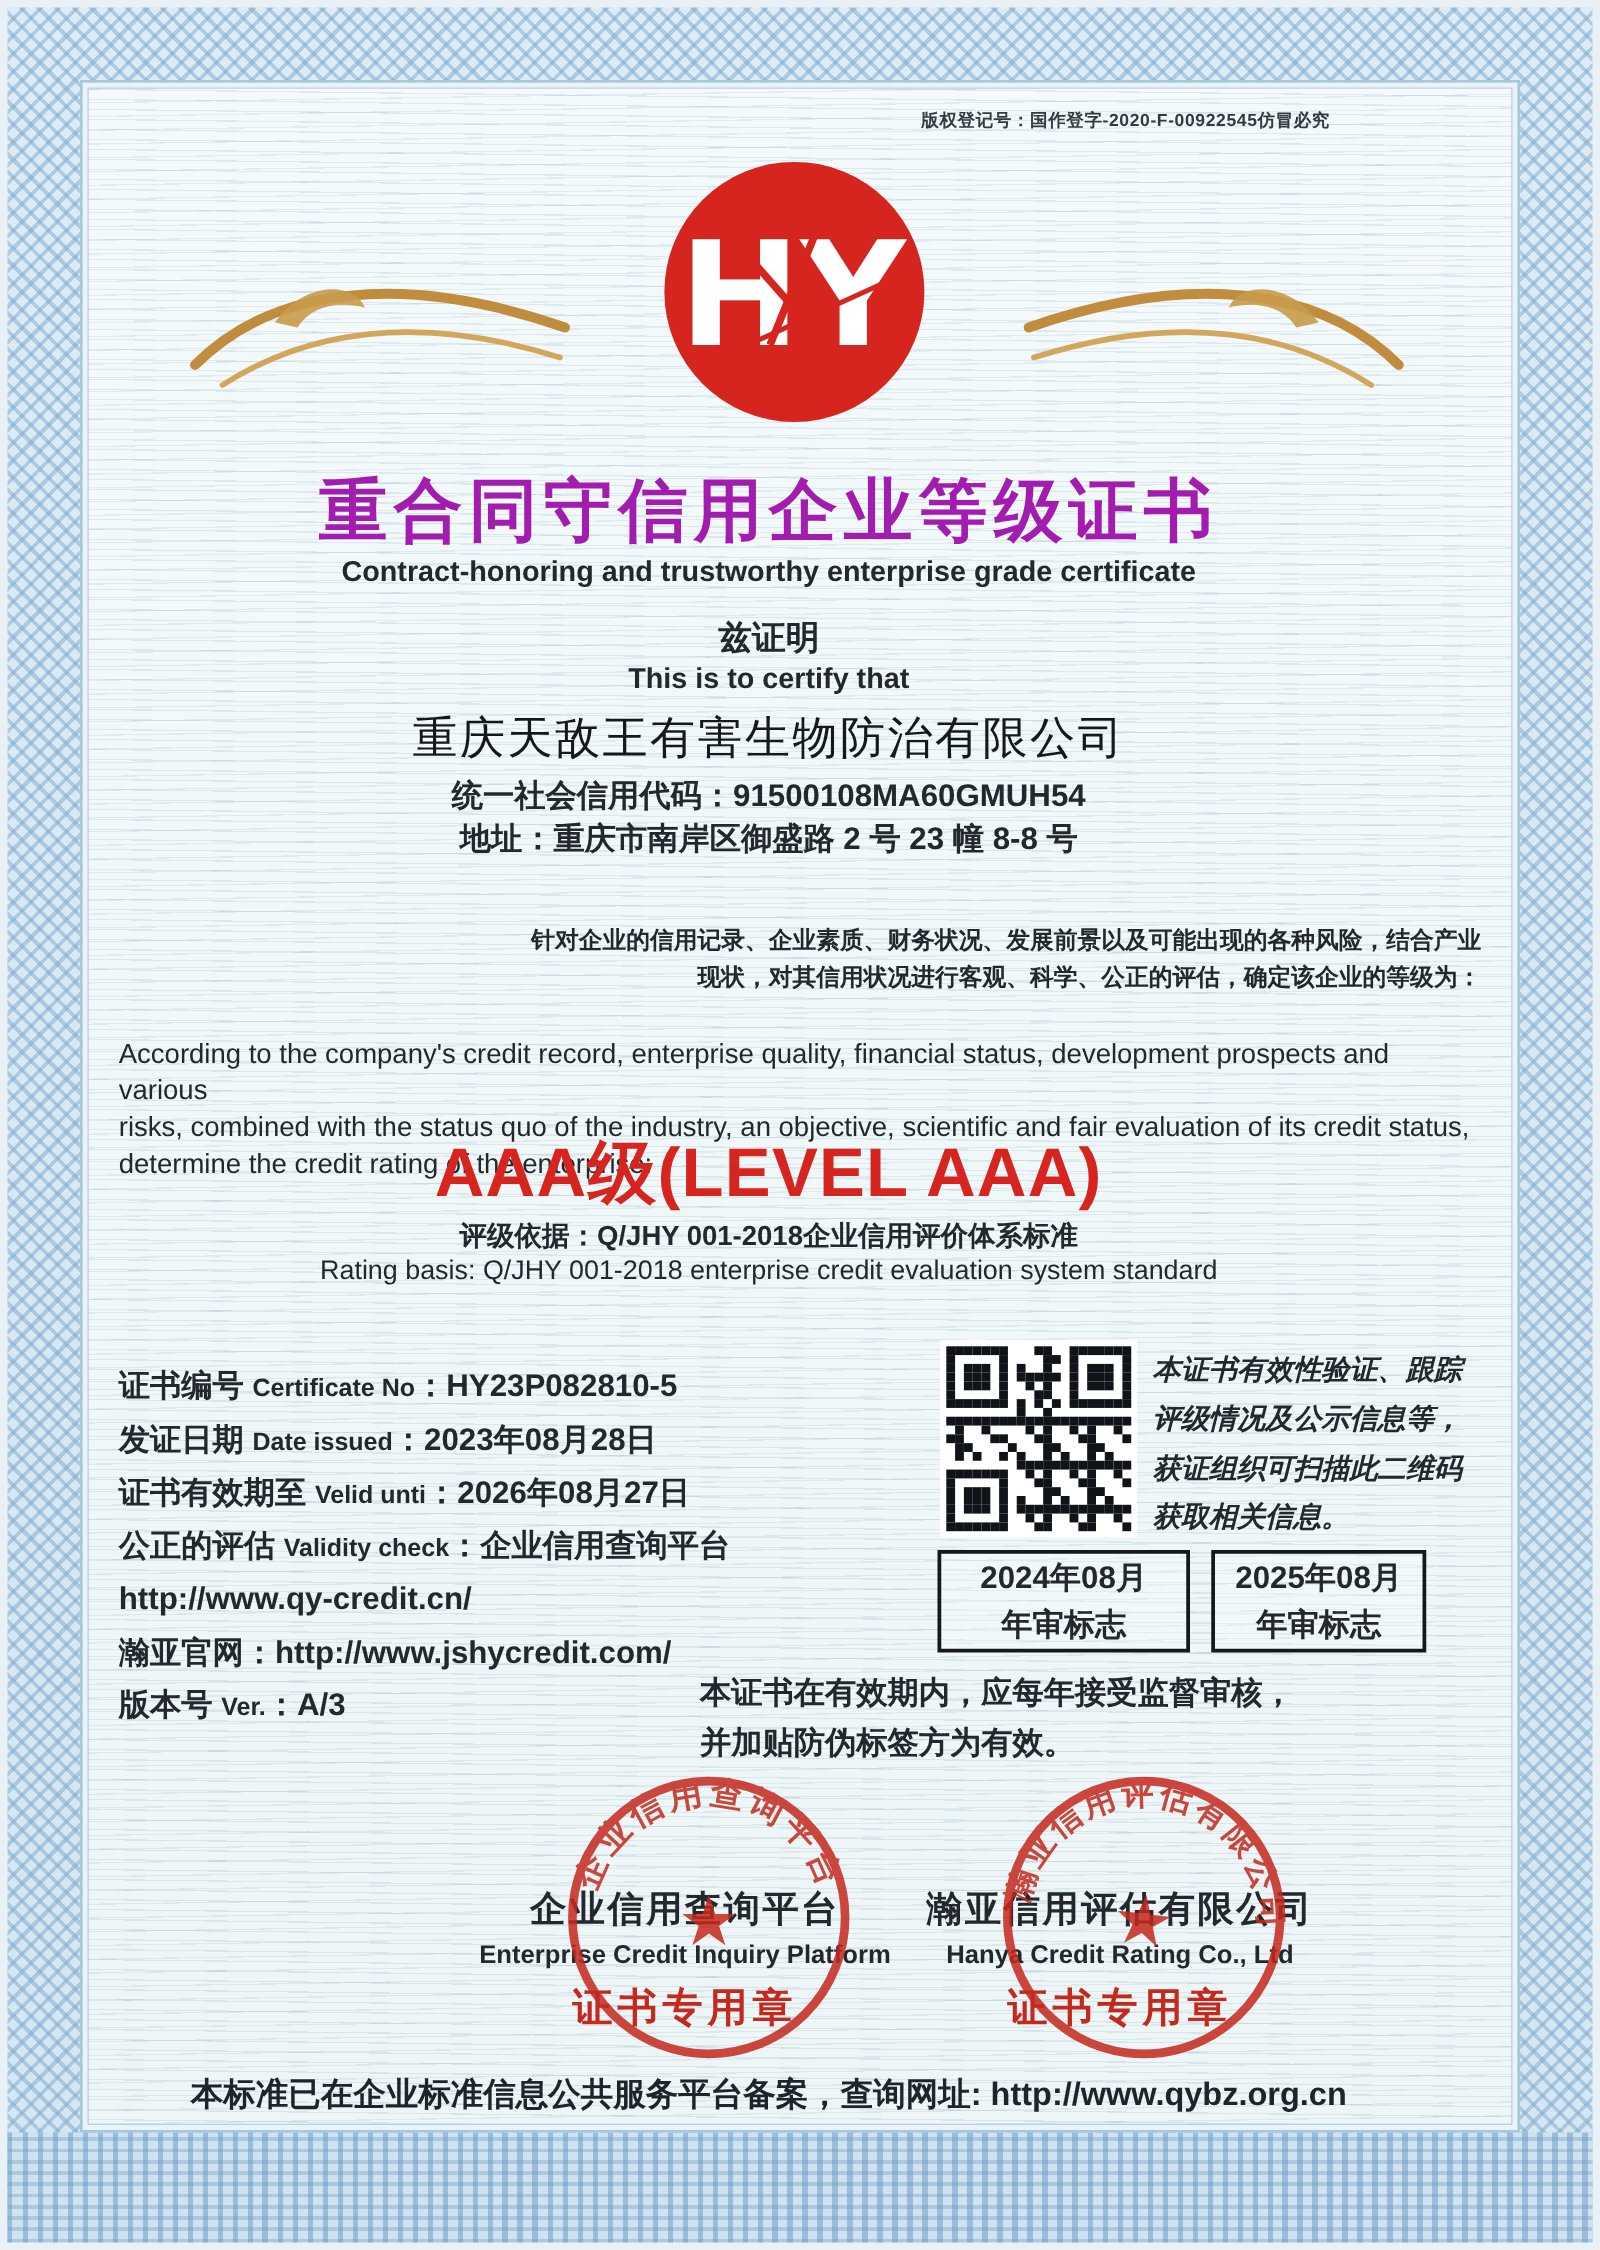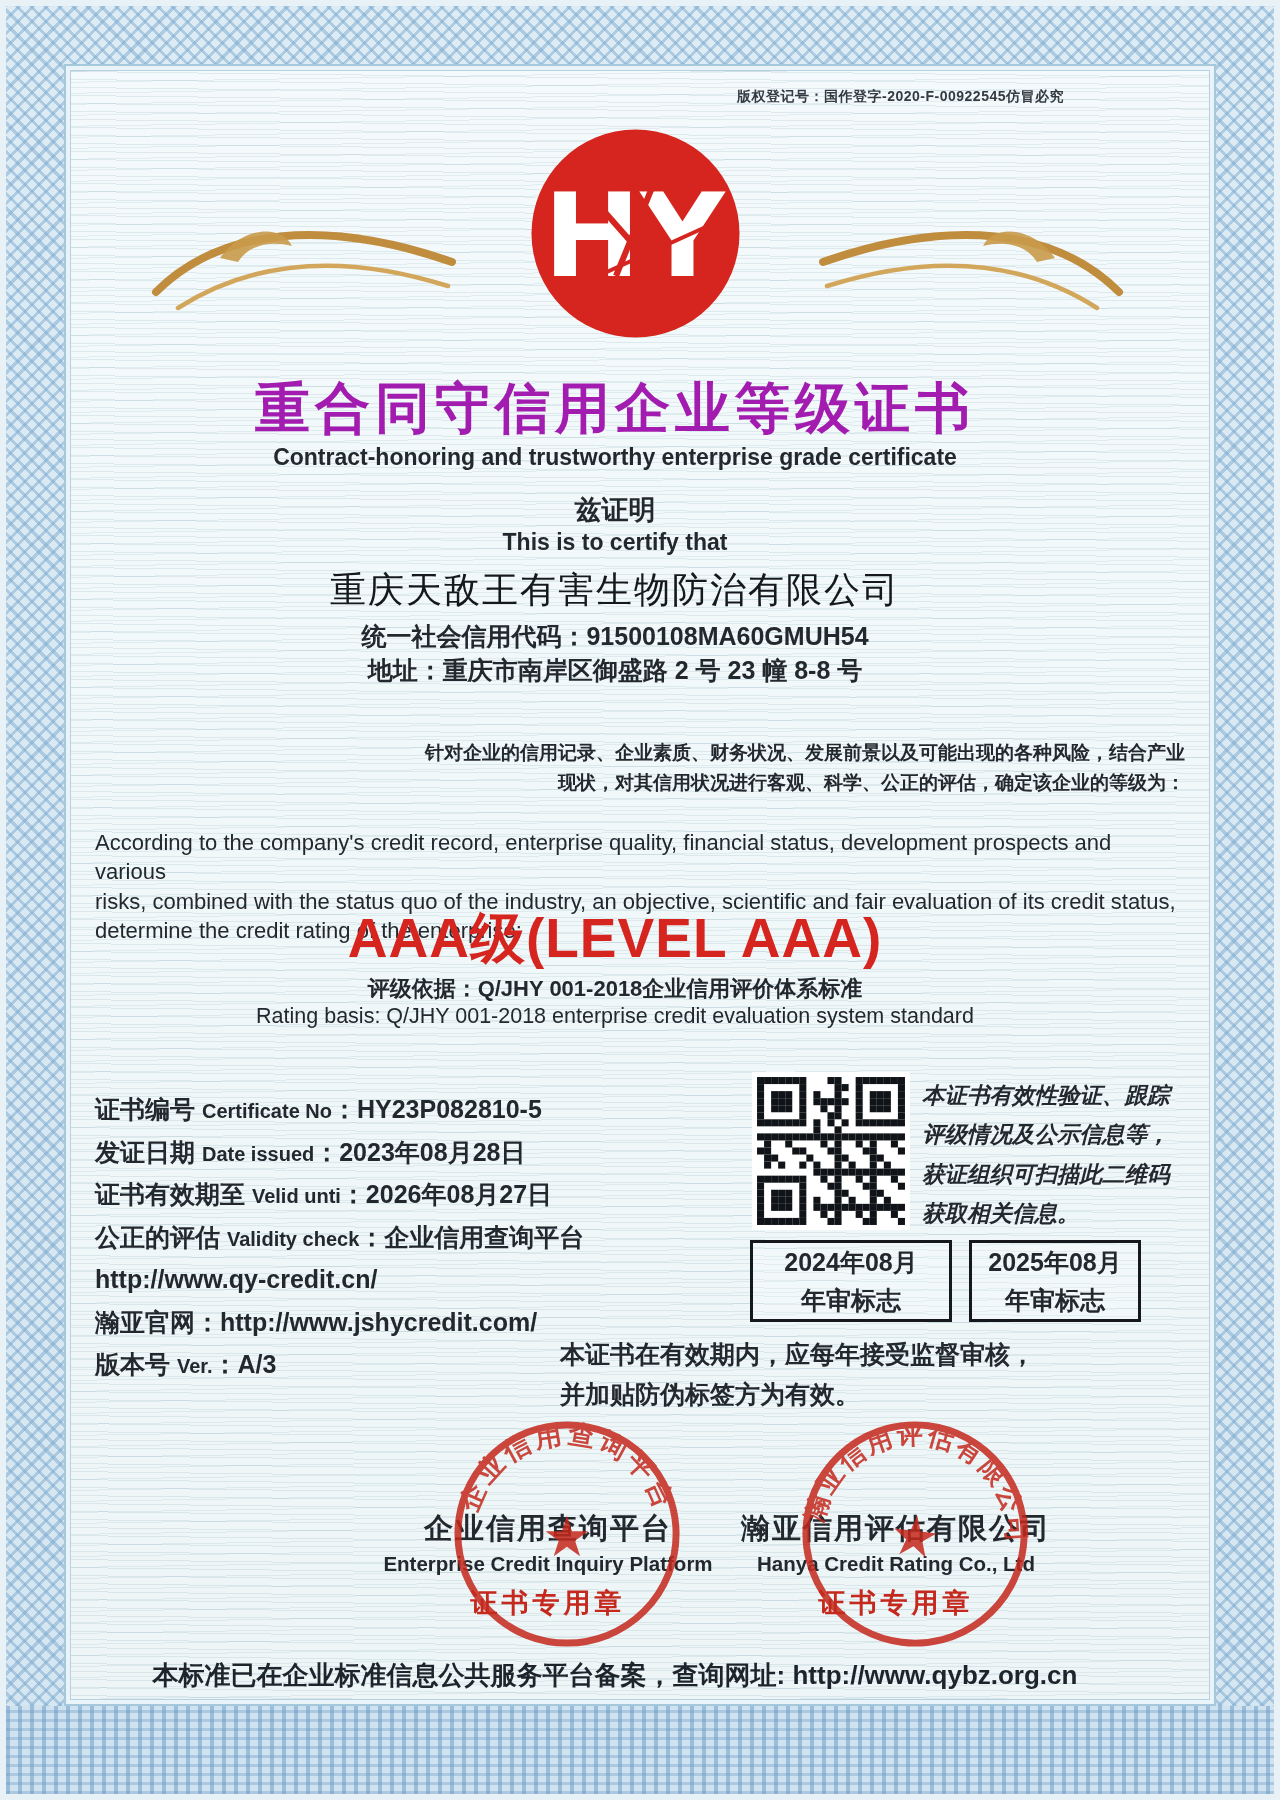--- a/index.html
+++ b/index.html
@@ -60,21 +60,21 @@
   .ybox{width:196px;height:76px;border:3px solid #15191d;display:flex;flex-direction:column;
         align-items:center;justify-content:flex-end;font-size:25px;font-weight:600;line-height:1.5;
         background:rgba(252,255,255,.25);}
   .ybox.narrow{width:166px;}
   .vnote{left:560px;right:146px;top:1334px;text-align:left;font-size:25px;font-weight:600;line-height:1.6;}
   .sign{position:absolute;width:360px;text-align:center;top:1512px;}
   .sign-a{left:368px;}
   .sign-b{left:716px;}
   .sign-cn{font-size:29px;font-weight:800;letter-spacing:2px;line-height:1.15;position:relative;z-index:1;}
   .sign-en{font-size:20.5px;font-weight:600;margin-top:7px;position:relative;z-index:1;}
-  .seal-label{font-size:27px;font-weight:700;color:#c5281c;letter-spacing:4px;margin-top:9px;position:relative;z-index:1;}
+  .seal-label{font-size:32px;font-weight:700;color:#c5281c;letter-spacing:4px;margin-top:9px;position:relative;z-index:1;}
   .seal{position:absolute;top:-97px;left:50%;margin-left:-100px;width:238px;height:238px;opacity:.85;z-index:2;pointer-events:none;}
   .seal.tilt{transform:rotate(7deg);}
   .footer{top:1658px;font-size:26px;font-weight:700;color:#1d242b;}
 </style>
 </head>
 <body>
 
 <div id="page">
 
   <div class="border-band"></div>

